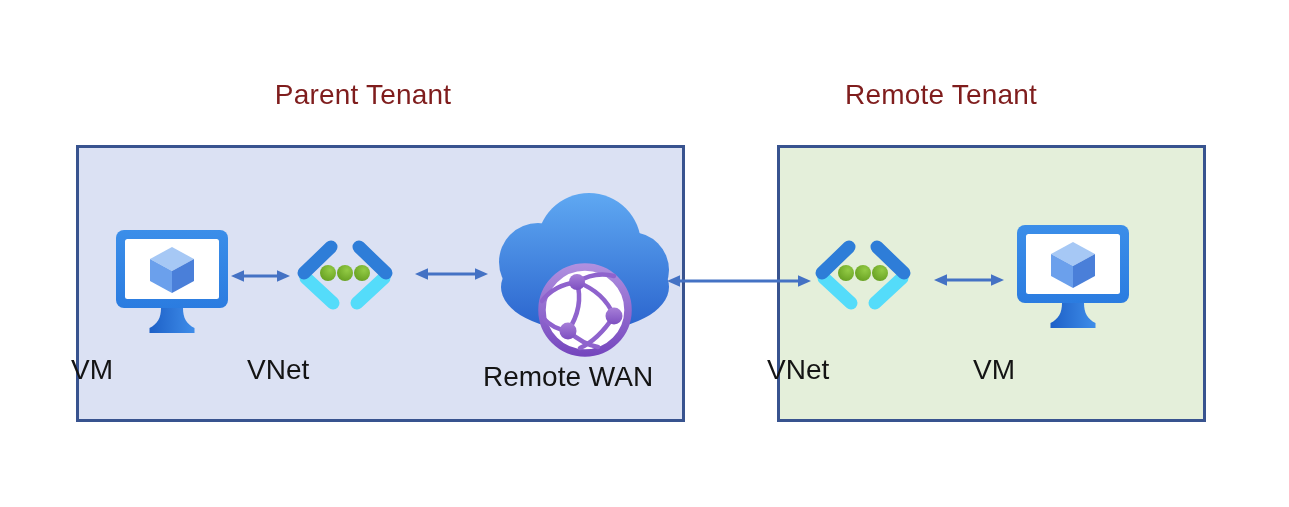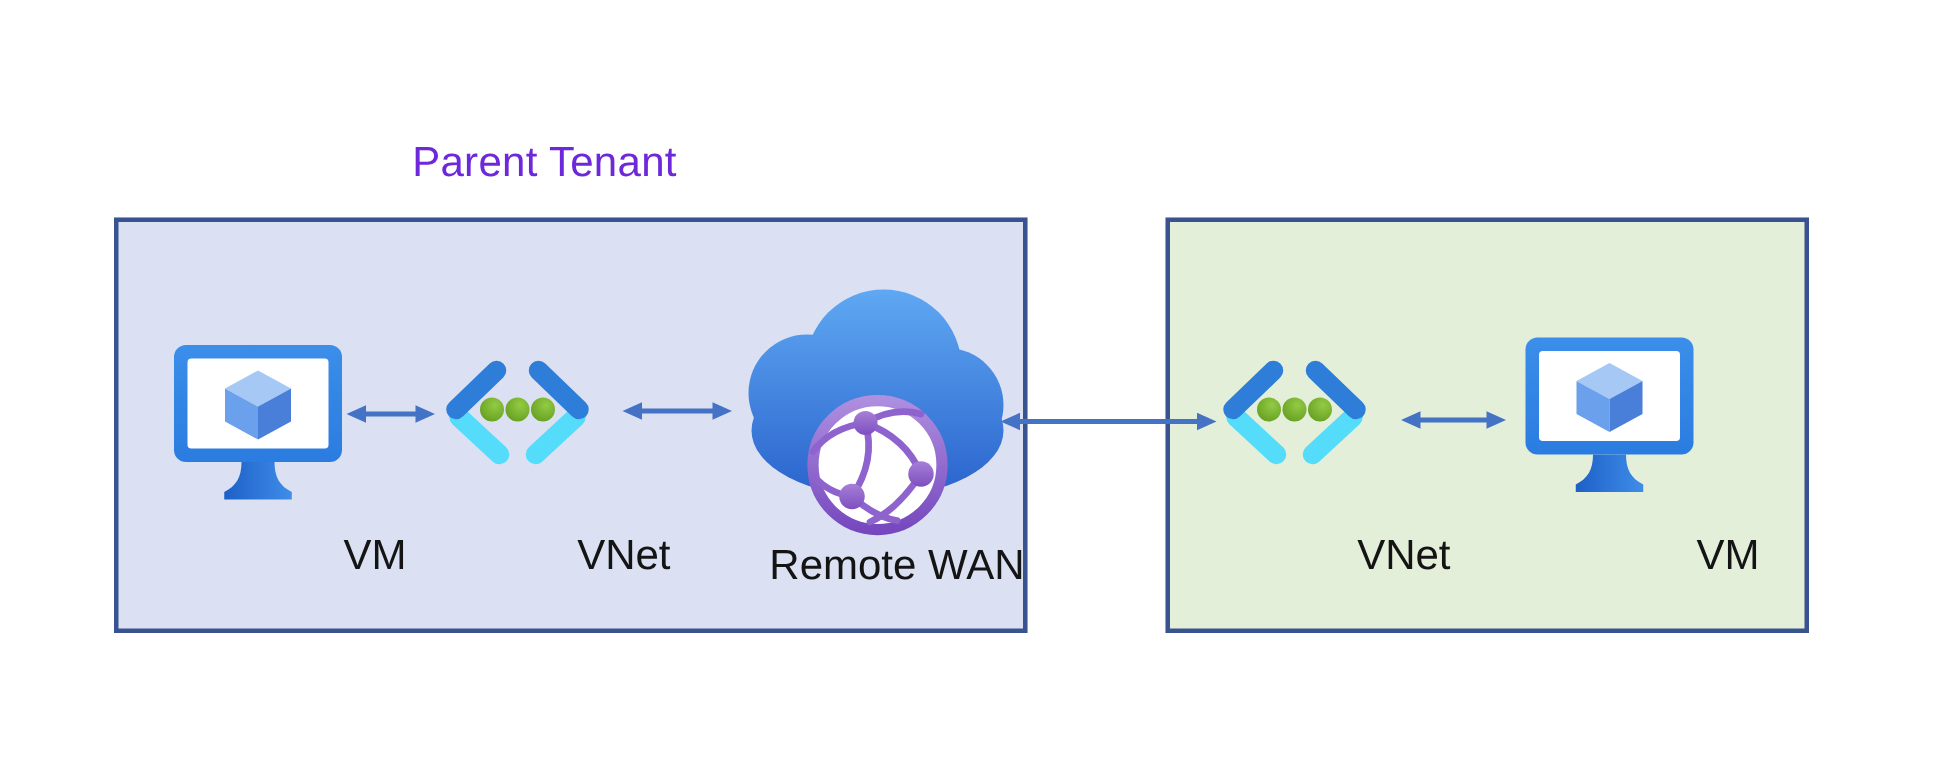--- a/index.html
+++ b/index.html
@@ -1,32 +1,32 @@
 <!DOCTYPE html>
 <html><head>
 <meta charset="utf-8">
 <style>
   html,body{margin:0;padding:0;background:#ffffff;}
   .canvas{
     position:relative;width:1289px;height:507px;background:#ffffff;
     font-family:"Liberation Sans",sans-serif;overflow:hidden;
   }
   .tenant-title{
-    position:absolute;top:92px;width:300px;text-align:center;
-    font-size:28px;color:#6d28d9;letter-spacing:0.2px;white-space:nowrap;
+    position:absolute;top:79px;width:300px;text-align:center;
+    font-size:28px;color:#7f1d1d;letter-spacing:0.2px;white-space:nowrap;
   }
   .tenant-box{
     position:absolute;top:145px;height:277px;box-sizing:border-box;
     border:3px solid #38538f;
   }
   .box-parent{left:76px;width:609px;background:#dbe1f3;}
   .box-remote{left:777px;width:429px;background:#e4efda;}
   .abs{position:absolute;}
   .node-label{
-    position:absolute;width:200px;text-align:right;font-size:28px;
+    position:absolute;width:200px;text-align:left;font-size:28px;
     color:#141414;white-space:nowrap;
   }
 </style>
 </head>
 <body>
 
 <div class="canvas">
 
   <svg width="0" height="0" style="position:absolute" aria-hidden="true">
     <defs>
@@ -51,20 +51,21 @@
           <stop offset="1" stop-color="#60991c"></stop>
       </radialGradient>
       <linearGradient id="frameGrad" x1="0" y1="0" x2="0" y2="1">
         <stop offset="0" stop-color="#3b8ee9"></stop>
           <stop offset="1" stop-color="#2b7ce0"></stop>
       </linearGradient>
     </defs>
   </svg>
 
   <div class="tenant-title" style="left:213px">Parent Tenant</div>
+  <div class="tenant-title" style="left:791px">Remote Tenant</div>
 
   <div class="tenant-box box-parent"></div>
   <div class="tenant-box box-remote"></div>
 
   <svg class="abs" style="left:114px;top:228px" width="116" height="112" viewBox="0 0 116 112">
     <path d="M47,80 h22 c0,10 3.5,16 11.5,20 v5 h-45 v-5 c8,-4 11.5,-10 11.5,-20 z" fill="url(#standGrad)"></path>
     <rect x="2" y="2" width="112" height="78" rx="8" fill="url(#frameGrad)"></rect>
     <rect x="11" y="11" width="94" height="60" rx="2.5" fill="#ffffff"></rect>
     <polygon points="58,19 80,31 58,43 36,31" fill="#a6c8f5"></polygon>
     <polygon points="36,31 58,43 58,65 36,53" fill="#6ba0ec"></polygon>

